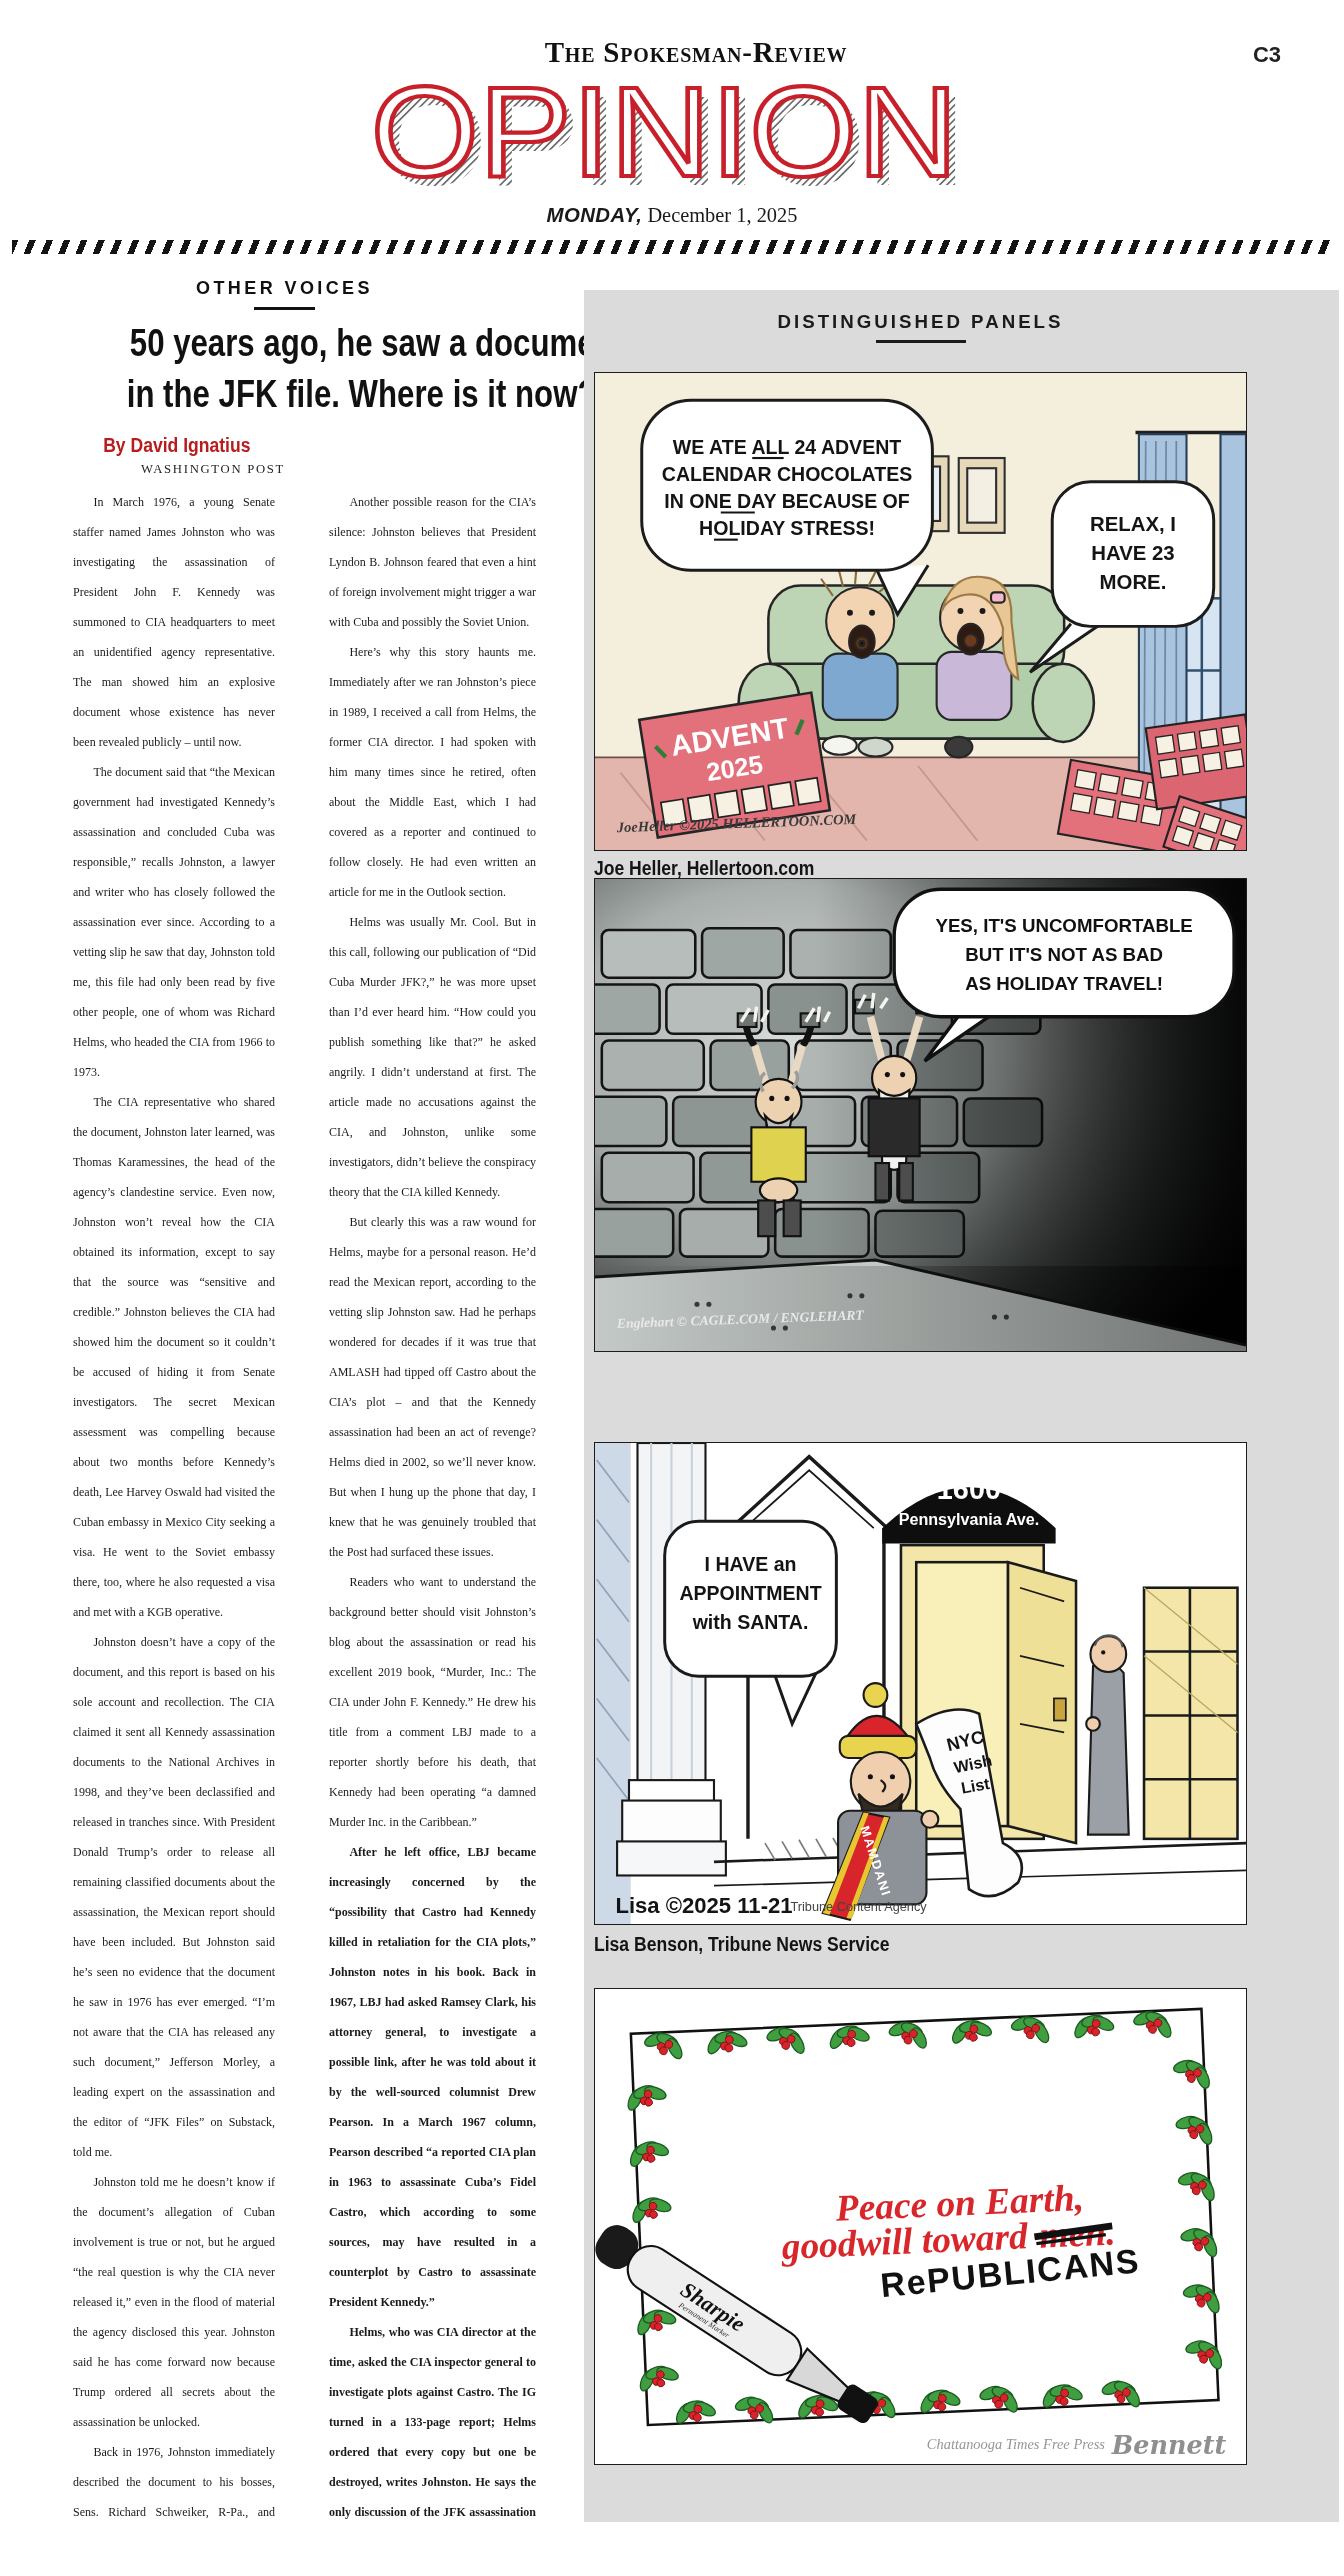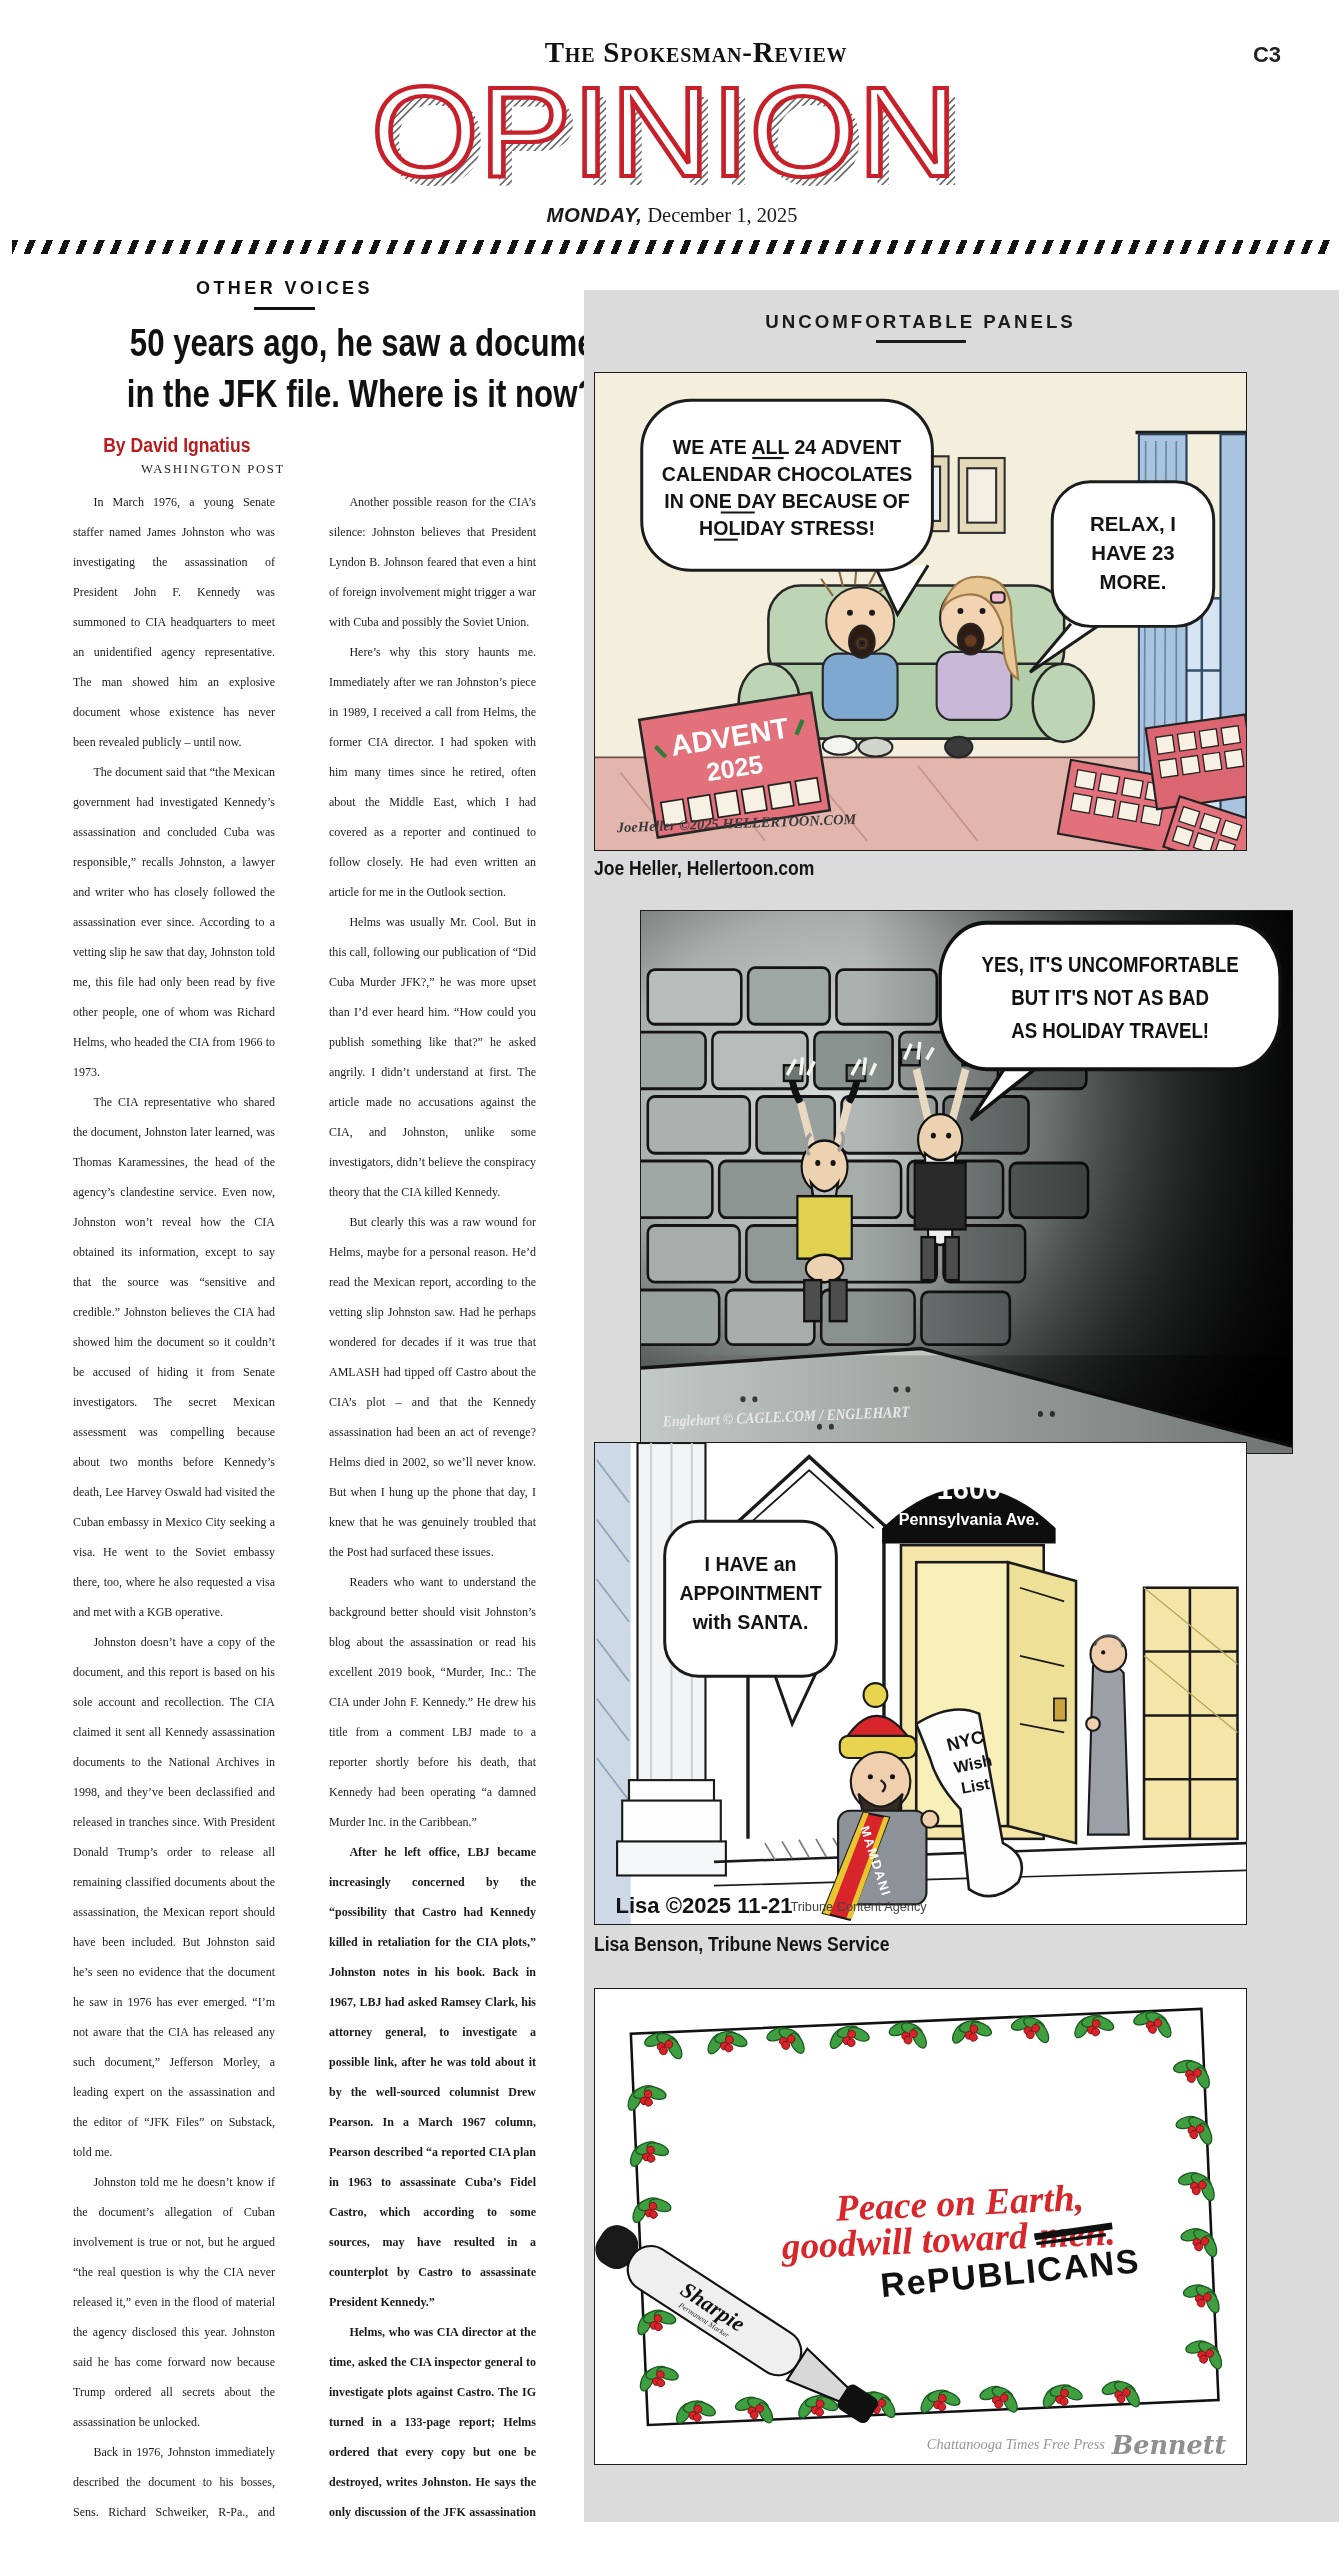--- a/index.html
+++ b/index.html
@@ -36,21 +36,21 @@
   .col2{left:293px;width:207px;margin-left:36px;}
   .colbody p{margin:0;text-indent:20.4px;}
   .colbody p.b{font-weight:700;}
   
   .graypanel{position:absolute;left:584px;top:290px;width:755px;height:2232px;background:#dbdbdb;}
   .dp-header{position:absolute;top:311px;left:594px;width:653px;text-align:center;
     font-family:"Liberation Sans",sans-serif;font-weight:700;font-size:18.7px;letter-spacing:3px;color:#1b1b1b;}
   .dp-rule{position:absolute;top:340px;left:876px;width:90px;height:2.5px;background:#1b1b1b;}
   .cartoon-box{position:absolute;left:594px;width:653px;border:1.7px solid #1c1c1c;
     box-sizing:border-box;background:#fff;}
-  .cbx1{top:372px;height:479px;} .cbx2{top:910px;height:544px;margin-left:46px;}
+  .cbx1{top:372px;height:479px;} .cbx2{top:878px;height:474px;}
   .cbx3{top:1442px;height:483px;} .cbx4{top:1988px;height:477px;}
   .cartoon-box svg{display:block;width:100%;height:100%;}
   .caption{position:absolute;left:594px;width:662px;font-family:"Liberation Sans",sans-serif;
     font-weight:700;font-size:19.5px;color:#141414;}
   .caption span{display:inline-block;transform:scaleX(.9);transform-origin:left;}
   .cap1{top:857px;} .cap2{top:1392px;} .cap3{top:1933px;} .cap4{top:2469px;}
   .bubble-txt{font-family:"Liberation Sans",sans-serif;font-weight:700;}
 </style>
 </head>
 <body>
@@ -99,21 +99,21 @@
     <p>Helms was usually Mr. Cool. But in this call, following our publication of “Did Cuba Murder JFK?,” he was more upset than I’d ever heard him. “How could you publish something like that?” he asked angrily. I didn’t understand at first. The article made no accusations against the CIA, and Johnston, unlike some investigators, didn’t believe the conspiracy theory that the CIA killed Kennedy.</p>
     <p>But clearly this was a raw wound for Helms, maybe for a personal reason. He’d read the Mexican report, according to the vetting slip Johnston saw. Had he perhaps wondered for decades if it was true that AMLASH had tipped off Castro about the CIA’s plot – and that the Kennedy assassination had been an act of revenge? Helms died in 2002, so we’ll never know. But when I hung up the phone that day, I knew that he was genuinely troubled that the Post had surfaced these issues.</p>
     <p>Readers who want to understand the background better should visit Johnston’s blog about the assassination or read his excellent 2019 book, “Murder, Inc.: The CIA under John F. Kennedy.” He drew his title from a comment LBJ made to a reporter shortly before his death, that Kennedy had been operating “a damned Murder Inc. in the Caribbean.”</p>
     <p class="b">After he left office, LBJ became increasingly concerned by the “possibility that Castro had Kennedy killed in retaliation for the CIA plots,” Johnston notes in his book. Back in 1967, LBJ had asked Ramsey Clark, his attorney general, to investigate a possible link, after he was told about it by the well-sourced columnist Drew Pearson. In a March 1967 column, Pearson described “a reported CIA plan in 1963 to assassinate Cuba’s Fidel Castro, which according to some sources, may have resulted in a counterplot by Castro to assassinate President Kennedy.”</p>
     <p class="b">Helms, who was CIA director at the time, asked the CIA inspector general to investigate plots against Castro. The IG turned in a 133-page report; Helms ordered that every copy but one be destroyed, writes Johnston. He says the only discussion of the JFK assassination in the document (which the CIA eventually released) was this: “It is very likely that at the very moment President Kennedy was shot a CIA officer was meeting with a Cuban agent in Paris and giving him an assassination device for use against Castro.”</p>
     <p class="b">I’m not taken with conspiracy theories, and I continue to believe that the most likely explanation is that Oswald was a lone assassin operating on his own. The Mexican government has never publicly stated its findings, Johnston says. As for Cuba, it denied any role soon after the assassination.</p>
 
   </div>
 
   <div class="graypanel"></div>
-  <div class="dp-header">UNCOMFORTABLE PANELS</div>
+  <div class="dp-header">DISTINGUISHED PANELS</div>
   <div class="dp-rule"></div>
 
   <div class="cartoon-box cbx1">
     <svg viewBox="0 0 766 561" preserveAspectRatio="none">
       <rect width="766" height="561" fill="#f4efdc"></rect>
       <rect y="452" width="766" height="109" fill="#e3b6ad"></rect>
       <line x1="0" y1="452" x2="766" y2="452" stroke="#70504a" stroke-width="2"></line>
       <g stroke="#c7958c" stroke-width="2">
         <line x1="30" y1="470" x2="90" y2="545"></line>
           <line x1="130" y1="462" x2="200" y2="550"></line>

